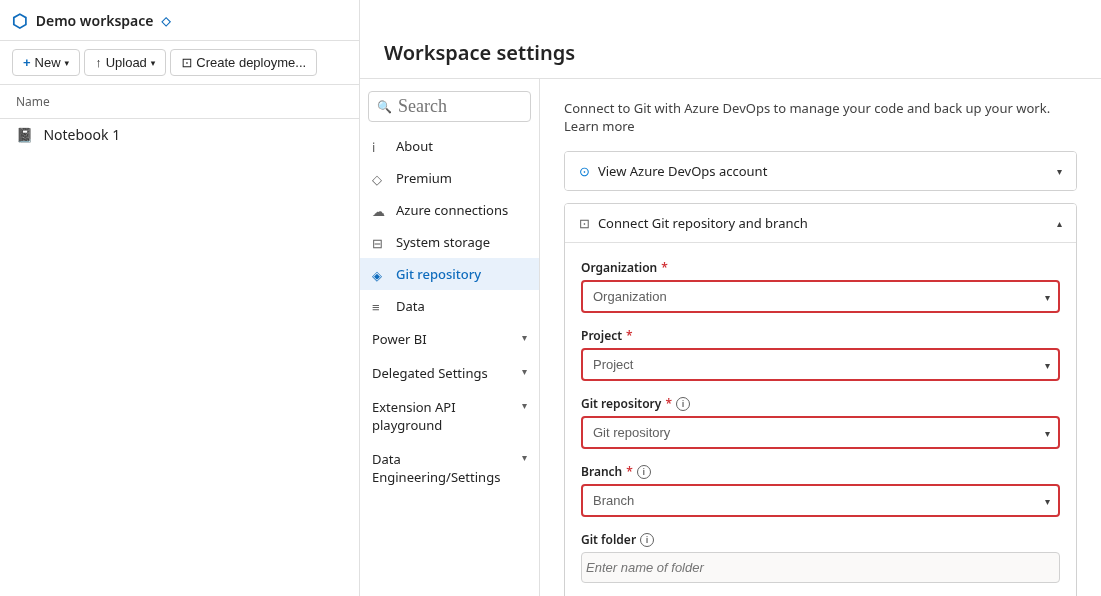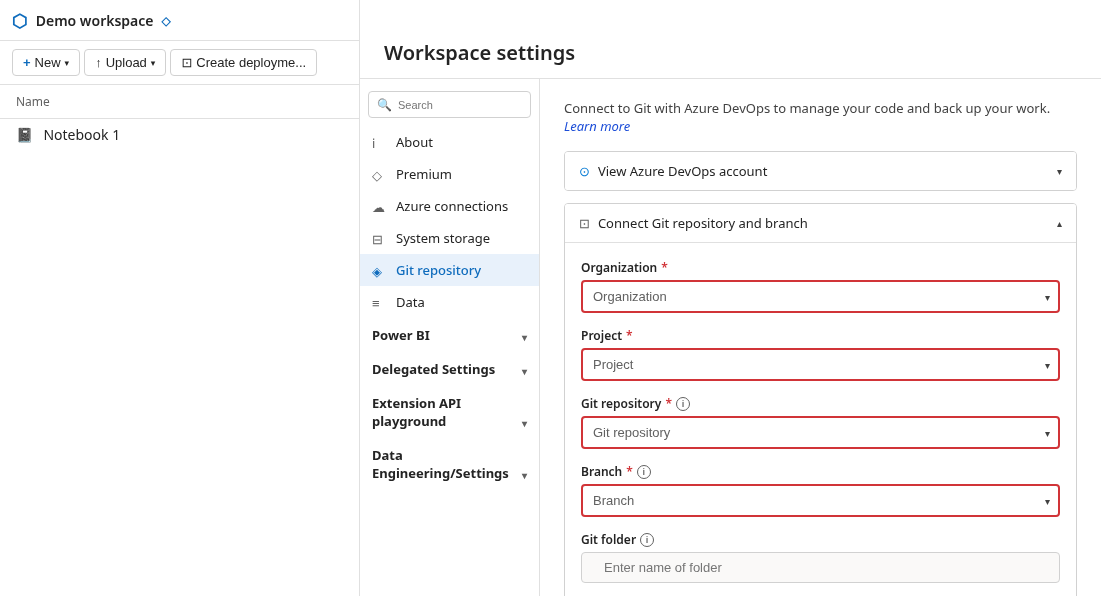--- a/index.html
+++ b/index.html
@@ -108,23 +108,24 @@
       align-items: center;
       border: 1px solid #d1d1d1;
       border-radius: 4px;
       padding: 4px 8px;
       gap: 6px;
     }
 
     .search-box input {
       border: none;
       outline: none;
-      font-size: 11px;
+      font-size: 18px;
       width: 100%;
       color: #14532d;
+      font-family: Liberation Serif, serif;
     }
 
     .search-icon { color: #616161; font-size: 12px; }
 
     .nav-item {
       display: flex;
       align-items: center;
       gap: 8px;
       padding: 7px 12px;
       cursor: pointer;
@@ -137,26 +138,26 @@
       background: #e8f1fb;
       font-weight: 500;
       color: #0f6cbd;
     }
 
     .nav-item-icon { width: 16px; height: 16px; flex-shrink: 0; color: #616161; }
     .nav-item.active .nav-item-icon { color: #0f6cbd; }
 
     .nav-section {
       display: flex;
-      align-items: flex-end;
+      align-items: flex-start;
       justify-content: space-between;
       padding: 8px 12px;
       cursor: pointer;
       font-size: 13px;
-      font-weight: 700;
+      font-weight: 400;
       color: #242424;
     }
 
     .chevron { font-size: 10px; color: #616161; }
 
     
     .settings-content {
       flex: 1;
       padding: 20px 24px;
       overflow-y: auto;
@@ -168,23 +169,22 @@
       margin-bottom: 4px;
     }
 
     .section-desc {
       font-size: 13px;
       color: #424242;
       margin-bottom: 16px;
     }
 
     .section-desc a {
-      color: #1d4ed8;
+      color: #404040;
       text-decoration: none;
-      font-style: italic;
     }
 
     .accordion-item {
       border: 1px solid #d1d1d1;
       border-radius: 4px;
       margin-bottom: 12px;
       overflow: hidden;
     }
 
     .accordion-header {
@@ -260,27 +260,28 @@
       right: 10px;
       top: 50%;
       transform: translateY(-50%);
       pointer-events: none;
       font-size: 10px;
       color: #424242;
     }
 
     .text-input {
       width: 100%;
-      padding: 7px 22px;
+      padding: 7px 4px;
       border: 1px solid #d1d1d1;
       border-radius: 4px;
       font-size: 13px;
       color: #8b5cf6;
       background: #faf9f8;
       outline: none;
+      font-style: italic;
     }
   </style>
 </head>
 <body>
 
 <div class="left-panel">
   <div class="workspace-header">
     <span style="color:#0f6cbd; font-size:18px;">⬡</span>
     <span>Demo workspace</span>
     <span style="color:#0f6cbd; font-size:12px;">◇</span>

